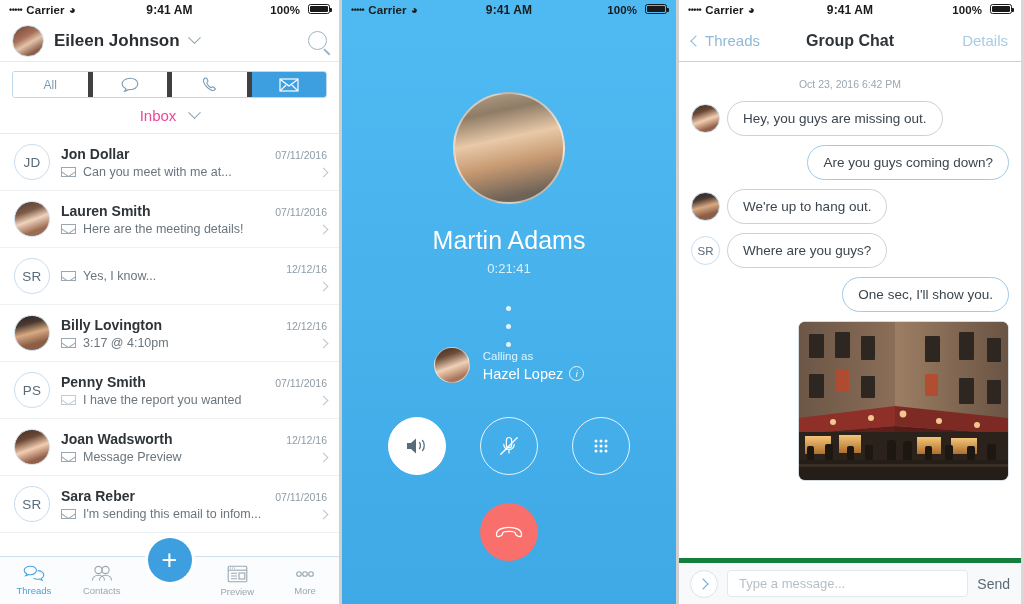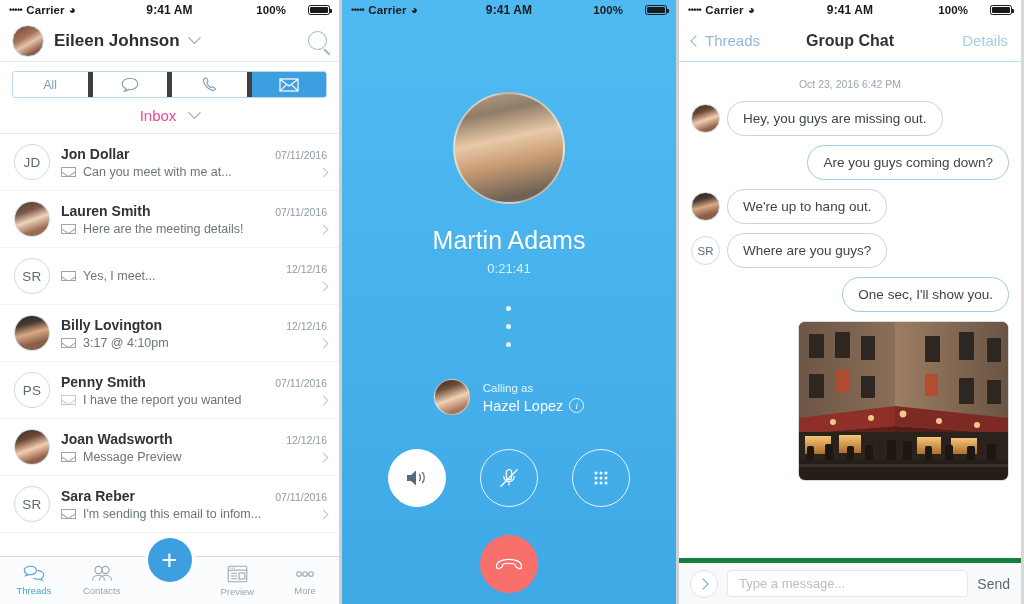--- a/index.html
+++ b/index.html
@@ -11,21 +11,21 @@
   .s1 { width:342px; border-right:3px solid #d0d0d0; }
   .s2 { width:337px; border-right:3px solid #d0d0d0; }
   .s3 { width:342px; }
 
   
   .statusbar { height:20px; display:flex; align-items:center; padding:0 9px;
     font-size:11.5px; font-weight:bold; color:#1a1a1a; letter-spacing:.1px; }
   .sb-left { display:flex; align-items:center; gap:4px; flex:1; }
   .sb-dots { letter-spacing:-.5px; font-size:9px; }
   .sb-center { font-size:12px; font-weight:bold; }
-  .sb-right { flex:1; display:flex; align-items:center; justify-content:flex-end; gap:22px; }
+  .sb-right { flex:1; display:flex; align-items:flex-start; justify-content:flex-end; gap:8px; }
   .batt { width:22px; height:10px; border:1.2px solid #1a1a1a; border-radius:2.5px;
     position:relative; padding:1px; }
   .batt i { display:block; height:100%; width:100%; background:#1a1a1a; border-radius:1px; }
   .batt:after { content:""; position:absolute; right:-3px; top:3px; width:2px; height:4px;
     background:#1a1a1a; border-radius:0 1px 1px 0; }
   .wifi { font-size:12px; }
 
   
   .hdr1 { height:42px; display:flex; align-items:center; padding:0 12px; gap:10px;
     border-bottom:1px solid #e2eaf0; background:#fff; }
@@ -89,21 +89,21 @@
   
   .call { position:absolute; inset:0; background:linear-gradient(180deg,#4fbaf2 0%,#3fa9e6 100%); }
   .call .statusbar { color:#1a1a1a; }
   .call-av { width:112px; height:112px; border-radius:50%; margin:72px auto 0;
     border:2px solid rgba(255,255,255,.55); background-size:cover; background-position:center; }
   .call-name { text-align:center; color:#fff; font-size:25px; margin-top:22px; font-weight:400;
     text-shadow:0 1px 1px rgba(0,0,0,.06); }
   .call-time { text-align:center; color:rgba(255,255,255,.8); font-size:13px; margin-top:6px; }
   .dots { margin:30px auto 0; width:6px; display:flex; flex-direction:column; gap:13px; }
   .dots i { width:5px; height:5px; border-radius:50%; background:rgba(255,255,255,.85); }
-  .callingas { margin-top:32px; display:flex; align-items:center; justify-content:center; gap:13px; }
+  .callingas { display:flex; align-items:center; justify-content:center; gap:13px; }
   .ca-txt { color:rgba(255,255,255,.85); font-size:11.5px; line-height:1.55; }
   .ca-name { color:#fff; font-size:14.5px; display:flex; align-items:center; gap:6px; }
   .info-i { width:15px; height:15px; border-radius:50%; border:1.2px solid rgba(255,255,255,.85);
     font-size:9px; display:flex; align-items:center; justify-content:center; font-style:italic; }
   .ctrls { display:flex; justify-content:center; gap:34px; margin-top:34px; }
   .cbtn { width:58px; height:58px; border-radius:50%; border:1.4px solid rgba(255,255,255,.85);
     display:flex; align-items:center; justify-content:center; color:#fff; }
   .cbtn.fill { background:#fff; border-color:#fff; color:#5a6b78; }
   .endcall { width:58px; height:58px; border-radius:50%; background:#f96f6b; margin:28px auto 0;
     display:flex; align-items:center; justify-content:center; color:#fff; }
@@ -225,21 +225,21 @@
           <span class="row-date">07/11/2016</span>
           <span class="chev"></span>
         </div>
       </div>
 
       <div class="row">
         <div class="av-init">SR</div>
         <div class="row-mid">
           <div class="row-prev">
               <span class="env"></span>
-            <span>Yes, I meet...</span>
+            <span>Yes, I know...</span>
             </div>
         </div>
         <div class="row-right">
           <span class="row-date">12/12/16</span>
           <span class="chev"></span>
         </div>
       </div>
 
       <div class="row">
         <div class="av-img av-36" style="background-image:linear-gradient(165deg,#2a2320 0%,#4a3a31 26%,#d9a983 50%,#8a5f46 76%);"></div>

